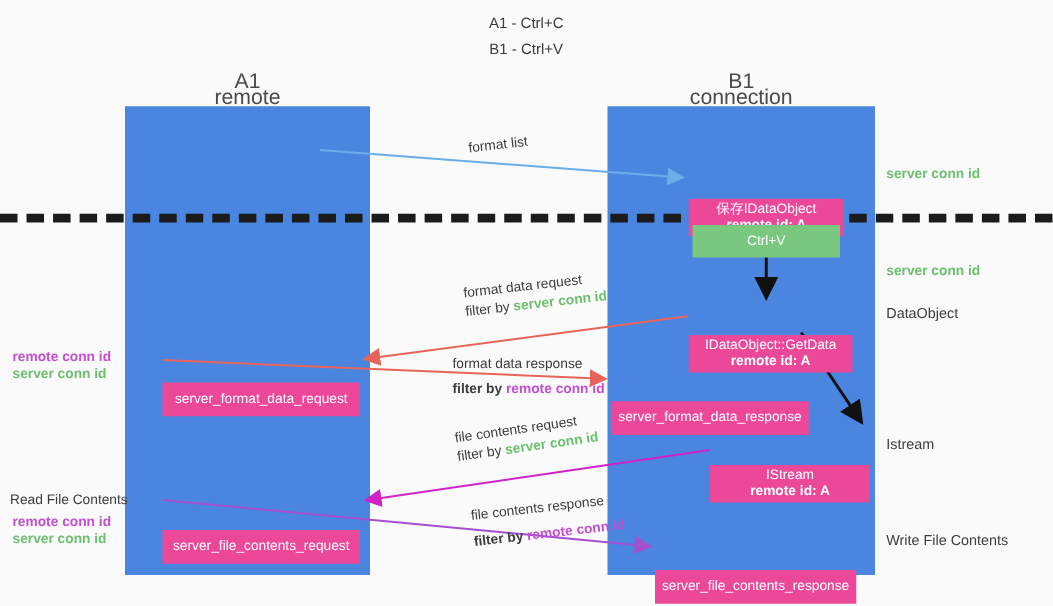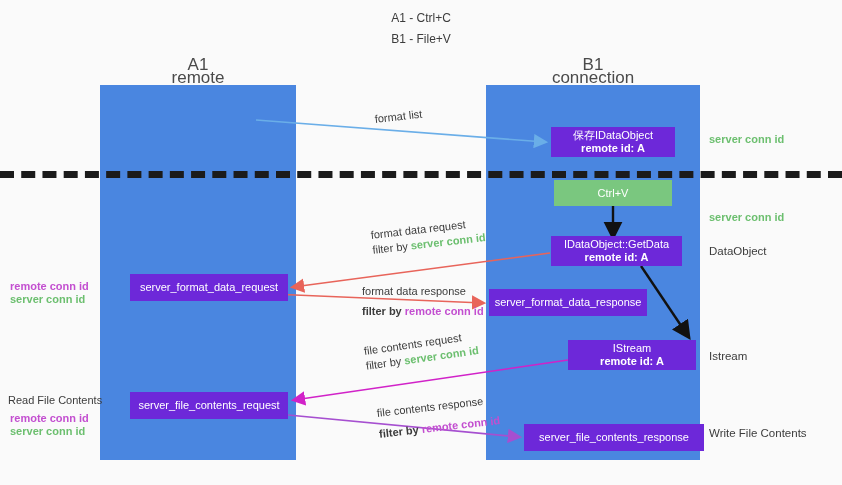--- a/index.html
+++ b/index.html
@@ -21,21 +21,21 @@
   .colhead .l1{display:block;}
   .colhead .l2{display:block;}
 
   .title{position:absolute;left:0;top:8px;width:842px;text-align:center;
          color:#3c3c3c;font-size:12px;line-height:21px;}
 
   .box{position:absolute;box-sizing:border-box;display:flex;flex-direction:column;
        align-items:center;justify-content:center;color:#ffffff;font-size:11px;
        line-height:13px;text-align:center;}
   .box.green{background:#7ac77f;}
-  .box.orange{background:#6d28d9;}
+  .box.orange{background:#ec4899;margin-top:32px;}
   .box .l2{font-size:11px;font-weight:bold;}
 
   .side{position:absolute;font-size:11px;line-height:14px;}
   .side.green{color:#6cbf6f;font-weight:bold;}
   .side.purple{color:#c34fd0;font-weight:bold;}
   .side.dark{color:#3c3c3c;}
 
   .anno{position:absolute;font-size:11px;line-height:15px;color:#3c3c3c;white-space:nowrap;}
   .anno b.g{color:#6cbf6f;}
   .anno b.p{color:#c34fd0;}
@@ -47,21 +47,21 @@
   .dashline{position:absolute;left:0;top:171px;width:842px;height:0;
             border-top:7px dashed #1b1b1b;}
 </style>
 </head>
 <body>
 
 <div id="stage">
 
   <div class="title">
     <span>A1 - Ctrl+C</span><br>
-    <span>B1 - File+V</span>
+    <span>B1 - Ctrl+V</span>
   </div>
 
   <div class="colhead" style="left:140px;top:58px;width:116px;">
     <span class="l1">A1</span>
     <span class="l2">remote</span>
   </div>
   <div class="colhead" style="left:535px;top:58px;width:116px;">
     <span class="l1">B1</span>
     <span class="l2">connection</span>
   </div>
@@ -130,21 +130,21 @@
 
   <div class="box orange" style="left:568px;top:340px;width:128px;height:30px;">
     <span>IStream</span>
     <span class="l2">remote id: A</span>
   </div>
 
   <div class="box orange" style="left:130px;top:392px;width:158px;height:27px;">
     <span>server_file_contents_request</span>
   </div>
 
-  <div class="box orange" style="left:524px;top:424px;width:180px;height:27px;">
+  <div class="box orange" style="left:524px;top:424px;width:161px;height:27px;">
     <span>server_file_contents_response</span>
   </div>
 
   <div class="side green" style="left:709px;top:132px;">server conn id</div>
   <div class="side green" style="left:709px;top:210px;">server conn id</div>
   <div class="rlabel" style="left:709px;top:245px;">DataObject</div>
   <div class="rlabel" style="left:709px;top:350px;">Istream</div>
   <div class="rlabel" style="left:709px;top:427px;">Write File Contents</div>
 
   <div class="side purple" style="left:10px;top:279px;">remote conn id</div>

